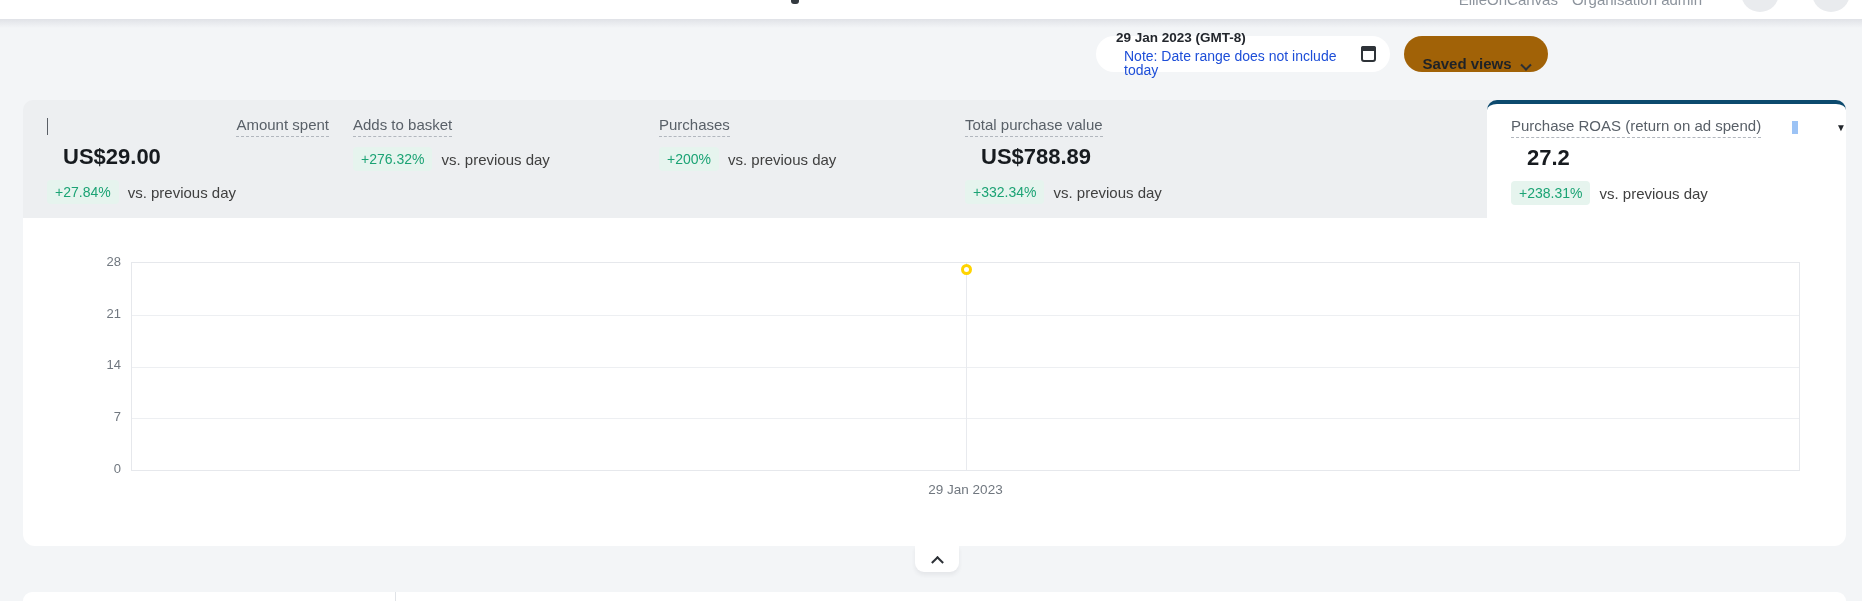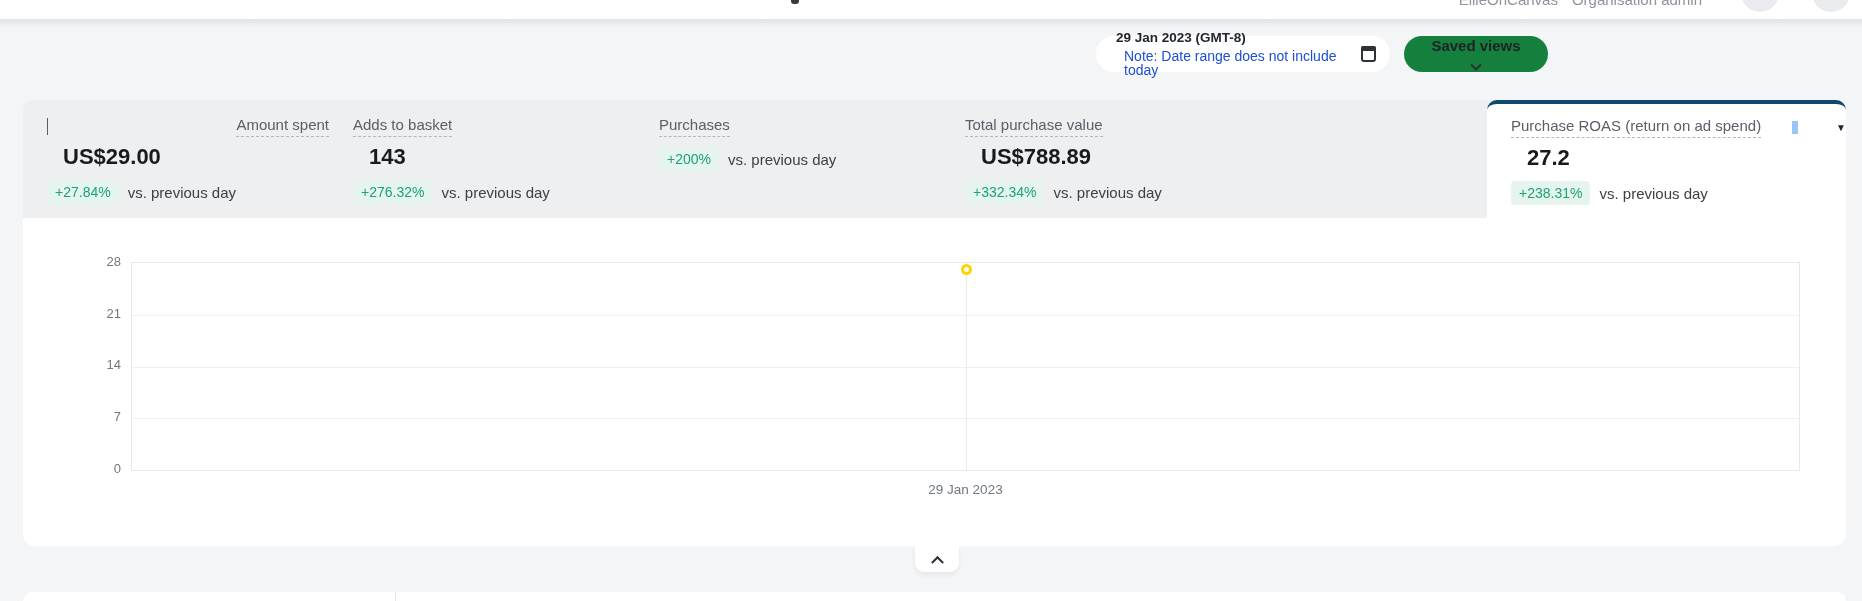--- a/index.html
+++ b/index.html
@@ -23,22 +23,22 @@
     background:#fff; border-radius:18px; display:flex; align-items:center;
     padding:0 14px 0 20px; cursor:pointer; }
   .date-texts { flex:1; line-height:1; }
   .date-main { font-size:13.5px; font-weight:700; color:#22262c; margin-bottom:4px; }
   .date-note { font-size:14px; color:#1d4ed8;margin-left:8px; }
   .cal-icon { width:15px; height:16px; border:2px solid #2e3338; border-radius:3px;
     position:relative; flex:0 0 auto; }
   .cal-icon::before { content:""; position:absolute; left:-2px; top:-2px; right:-2px;
     height:5px; background:#2e3338; border-radius:2px 2px 0 0; }
   .saved-pill { position:absolute; left:1404px; top:36px; width:144px; height:36px;
-    background:#15803d; border-radius:18px; display:flex; align-items:center;
-    justify-content:center; gap:10px; cursor:pointer;flex-direction:column; }
+    background:#a16207; border-radius:18px; display:flex; align-items:flex-end;
+    justify-content:center; gap:10px; cursor:pointer; }
   .saved-label { font-size:15px; font-weight:700; color:#1e2227; }
   .chev-down { width:8px; height:8px; border-right:2px solid #2c3036;
     border-bottom:2px solid #2c3036; transform:rotate(45deg) translate(-2px,-2px); }
 
   
   .metrics-strip { position:absolute; left:23px; top:100px; width:1823px; height:118px;
     background:#edeff1; border-radius:10px 10px 0 0; display:flex; }
   .metric-tab { width:306px; padding:16px 0 0 24px; cursor:pointer; position:relative; }
   .metric-tab.selected { width:359px; margin-left:auto; background:#ffffff;
     border-top:4px solid #0c4a6e; border-radius:10px 10px 0 0; padding-top:13px; }
@@ -123,21 +123,20 @@
     <div class="metric-delta-row">
       <span class="delta-badge">+27.84%</span>
       <span class="compare-text">vs. previous day</span>
     </div>
   </div>
 
   <div class="metric-tab">
     <div class="metric-label-row">
       <span class="metric-label">Adds to basket</span>
     </div>
-    <div class="metric-value">143</div>
     <div class="metric-delta-row">
       <span class="delta-badge">+276.32%</span>
       <span class="compare-text">vs. previous day</span>
     </div>
   </div>
 
   <div class="metric-tab">
     <div class="metric-label-row">
       <span class="metric-label">Purchases</span>
     </div>

